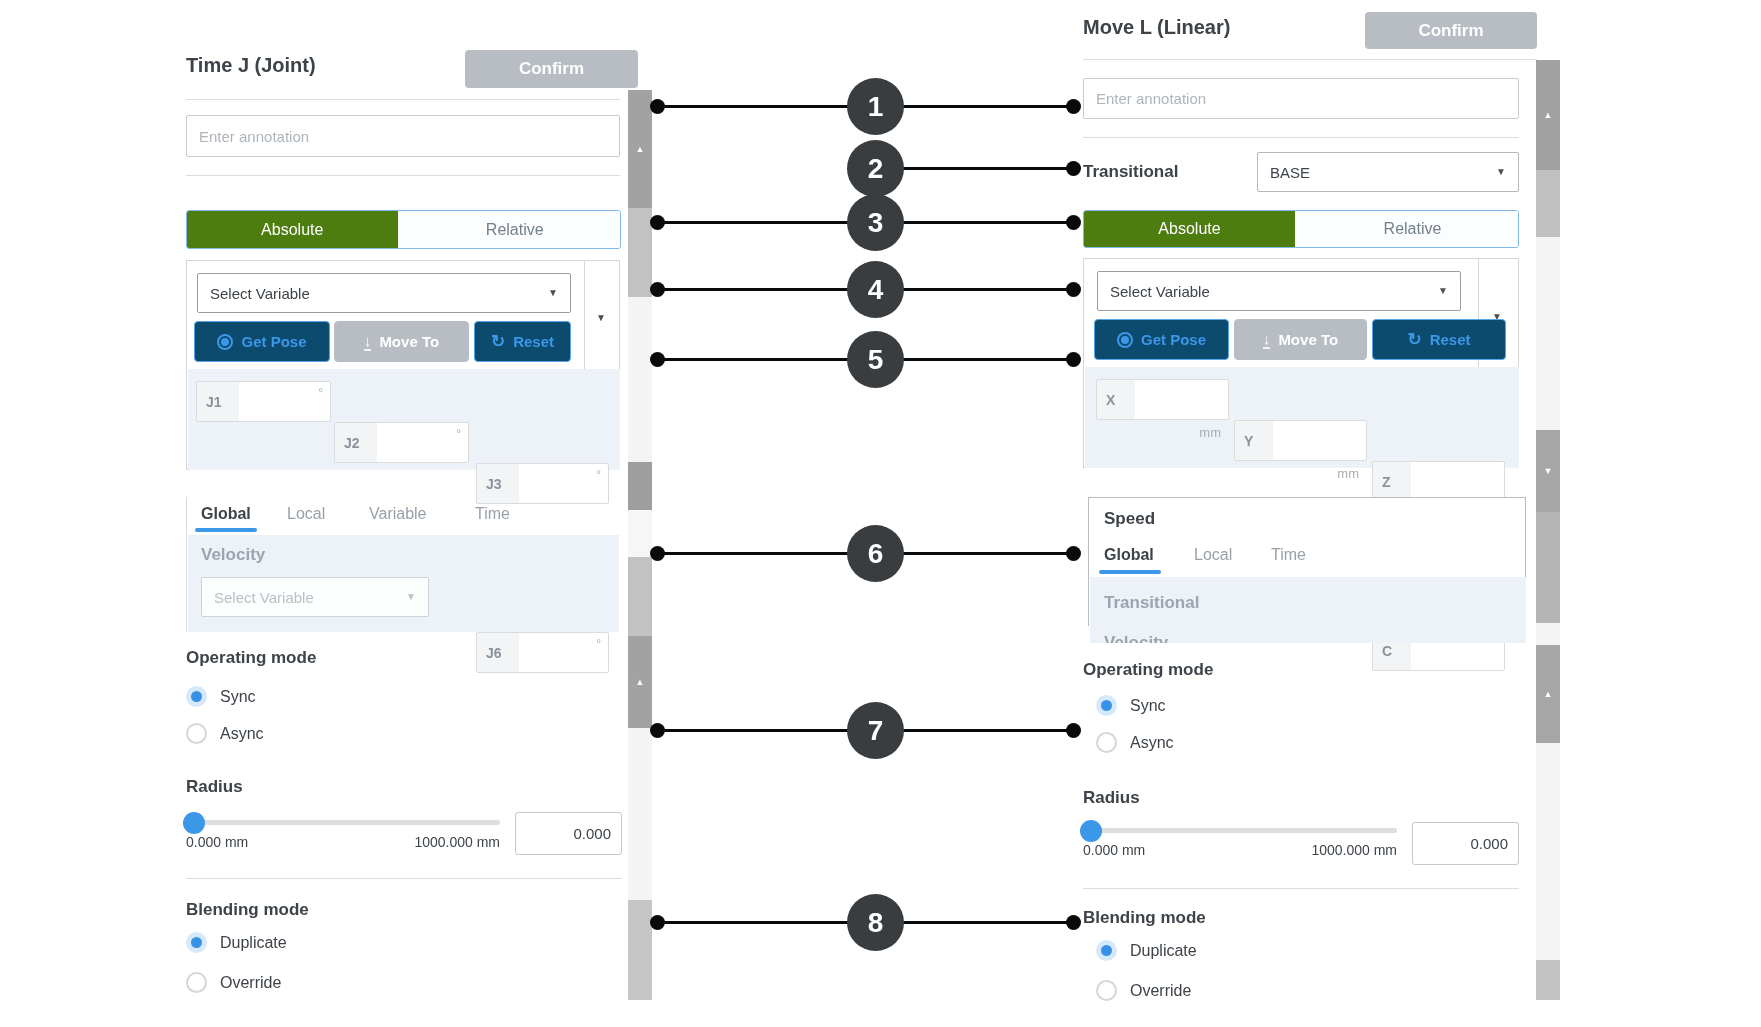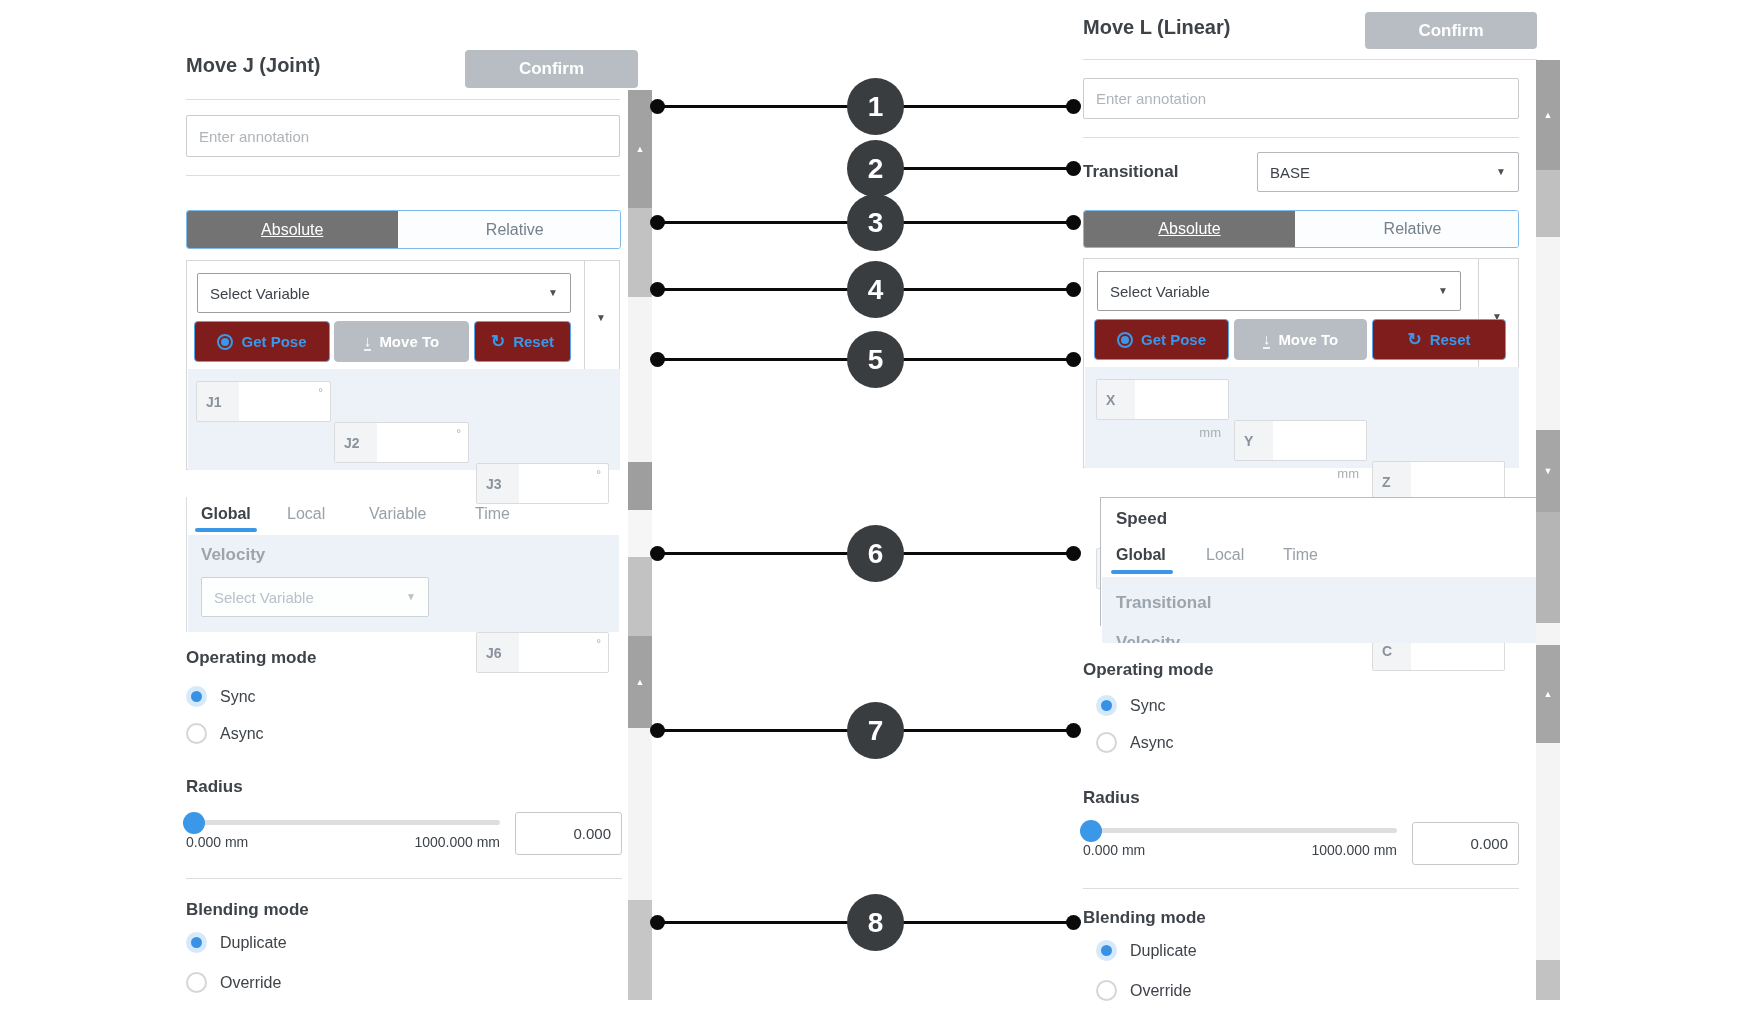--- a/index.html
+++ b/index.html
@@ -8,32 +8,32 @@
   .abs{position:absolute;box-sizing:border-box;}
   .title{font-size:20px;font-weight:bold;color:#3D4349;white-space:nowrap;}
   .btn-confirm{background:#B7BDC3;color:#fff;font-weight:bold;font-size:17px;border:none;
        border-radius:4px;display:flex;align-items:center;justify-content:center;cursor:pointer;}
   .hr{background:#DBDDDF;height:1px;}
   .ann-input{border:1px solid #C9CBCE;border-radius:2px;font-size:15px;color:#3D4349;
        padding:0 12px;box-sizing:border-box;width:100%;height:100%;outline:none;background:#fff;}
   .ann-input::placeholder{color:#AEB4BA;}
   .tabbar{display:flex;border:1px solid #7FBAEB;border-radius:3px;overflow:hidden;}
   .tab{flex:1;display:flex;align-items:center;justify-content:center;font-size:16px;cursor:pointer;}
-  .tab.active{background:#737373;color:#fff;text-decoration:underline;}
+  .tab.active{background:#4d7c0f;color:#fff;}
   .tab.inactive{background:#FBFDFF;color:#75808A;padding-left:12px;}
   .gbox{border:1px solid #D4D6D8;background:#fff;}
   .select{border:1px solid #9A9EA3;border-radius:2px;display:flex;align-items:center;
        padding:0 12px;font-size:15px;color:#3D4349;justify-content:space-between;background:#fff;}
   .caret{font-size:10px;color:#4A4F54;line-height:1;}
   .select.disabled{border-color:#CDD2D6;color:#B9C0C7;background:#FDFEFE;}
   .select.disabled .caret{color:#B9C0C7;}
   .vsep{width:1px;background:#D4D6D8;}
   .btn{display:flex;align-items:center;justify-content:center;gap:8px;font-size:15px;
        font-weight:bold;border-radius:4px;cursor:pointer;}
-  .btn.outline{background:#7f1d1d;border:1px solid #57A6EA;color:#3B97E8;}
+  .btn.outline{background:#0c4a6e;border:1px solid #57A6EA;color:#3B97E8;}
   .btn.gray{background:#B7BDC3;color:#fff;border:1px solid #B7BDC3;}
   .gp-icon{width:16px;height:16px;border:2px solid #3B97E8;border-radius:50%;position:relative;box-sizing:border-box;}
   .gp-icon::after{content:"";position:absolute;left:2px;top:2px;width:8px;height:8px;border-radius:50%;background:#3B97E8;}
   .mt-icon{color:#fff;font-weight:bold;font-size:15px;line-height:1;border-bottom:2px solid #F2F3F4;padding-bottom:1px;}
   .rs-icon{font-size:17px;font-weight:bold;line-height:1;color:#3B97E8;}
   .farea{background:#EDF2F8;}
   .field{border:1px solid #D9DBDD;background:#fff;display:flex;position:relative;border-radius:2px;}
   .flabel{width:42px;background:#F3F4F6;color:#8A929B;font-weight:bold;font-size:14px;
        display:flex;align-items:center;padding-left:9px;box-sizing:border-box;}
   .funit{position:absolute;right:7px;color:#A8AEB4;font-size:13px;}
@@ -61,21 +61,21 @@
   .stri{color:#fff;font-size:9px;line-height:1;}
   .callout-circle{width:57px;height:57px;border-radius:50%;background:#3A3D40;color:#fff;
        display:flex;align-items:center;justify-content:center;font-size:28px;font-weight:bold;}
   .cline{height:3px;background:#0A0A0A;}
   .cdot{width:15px;height:15px;border-radius:50%;background:#0A0A0A;}
 </style>
 </head>
 <body>
 
 <section class="abs" style="left:186px;top:0;width:452px;height:1027px;">
-  <div class="abs title" style="left:0;top:54px;">Move J (Joint)</div>
+  <div class="abs title" style="left:0;top:54px;">Time J (Joint)</div>
   <button class="abs btn-confirm" style="left:279px;top:50px;width:173px;height:38px;">Confirm</button>
   <div class="abs hr" style="left:0;top:99px;width:434px;"></div>
 
   <div class="abs" style="left:0;top:115px;width:434px;height:42px;">
     <input class="ann-input" placeholder="Enter annotation" style="">
   </div>
   <div class="abs hr" style="left:0;top:175px;width:434px;"></div>
 
   <div class="abs tabbar" style="left:0;top:210px;width:435px;height:39px;">
     <div class="tab active">Absolute</div>
@@ -254,21 +254,21 @@
         <div class="flabel" style="width:38px;">B</div>
         <span class="funit deg">°</span>
       </div>
       <div class="abs field" style="left:287px;top:58px;width:133px;height:41px;">
         <div class="flabel" style="width:38px;">C</div>
         <span class="funit deg">°</span>
       </div>
     </div>
   </div>
 
-  <div class="abs speedbox" style="left:17px;top:497px;width:438px;height:129px;border-bottom:none;">
+  <div class="abs speedbox" style="left:5px;top:497px;width:438px;height:129px;border-bottom:none;">
     <div class="abs sec-title" style="left:15px;top:11px;">Speed</div>
     <span class="abs stab active" style="left:15px;top:48px;">Global</span>
     <span class="abs stab" style="left:105px;top:48px;">Local</span>
     <span class="abs stab" style="left:182px;top:48px;">Time</span>
     <div class="abs underline" style="left:10px;top:72px;width:62px;"></div>
     <div class="abs lightpanel" style="left:1px;top:79px;width:436px;height:66px;text-decoration:underline;">
       <div class="abs muted-title" style="left:14px;top:16px;">Transitional</div>
       <div class="abs clipped" style="left:14px;top:56px;width:120px;height:10px;">
         <span class="muted-title">Velocity</span>
       </div>

